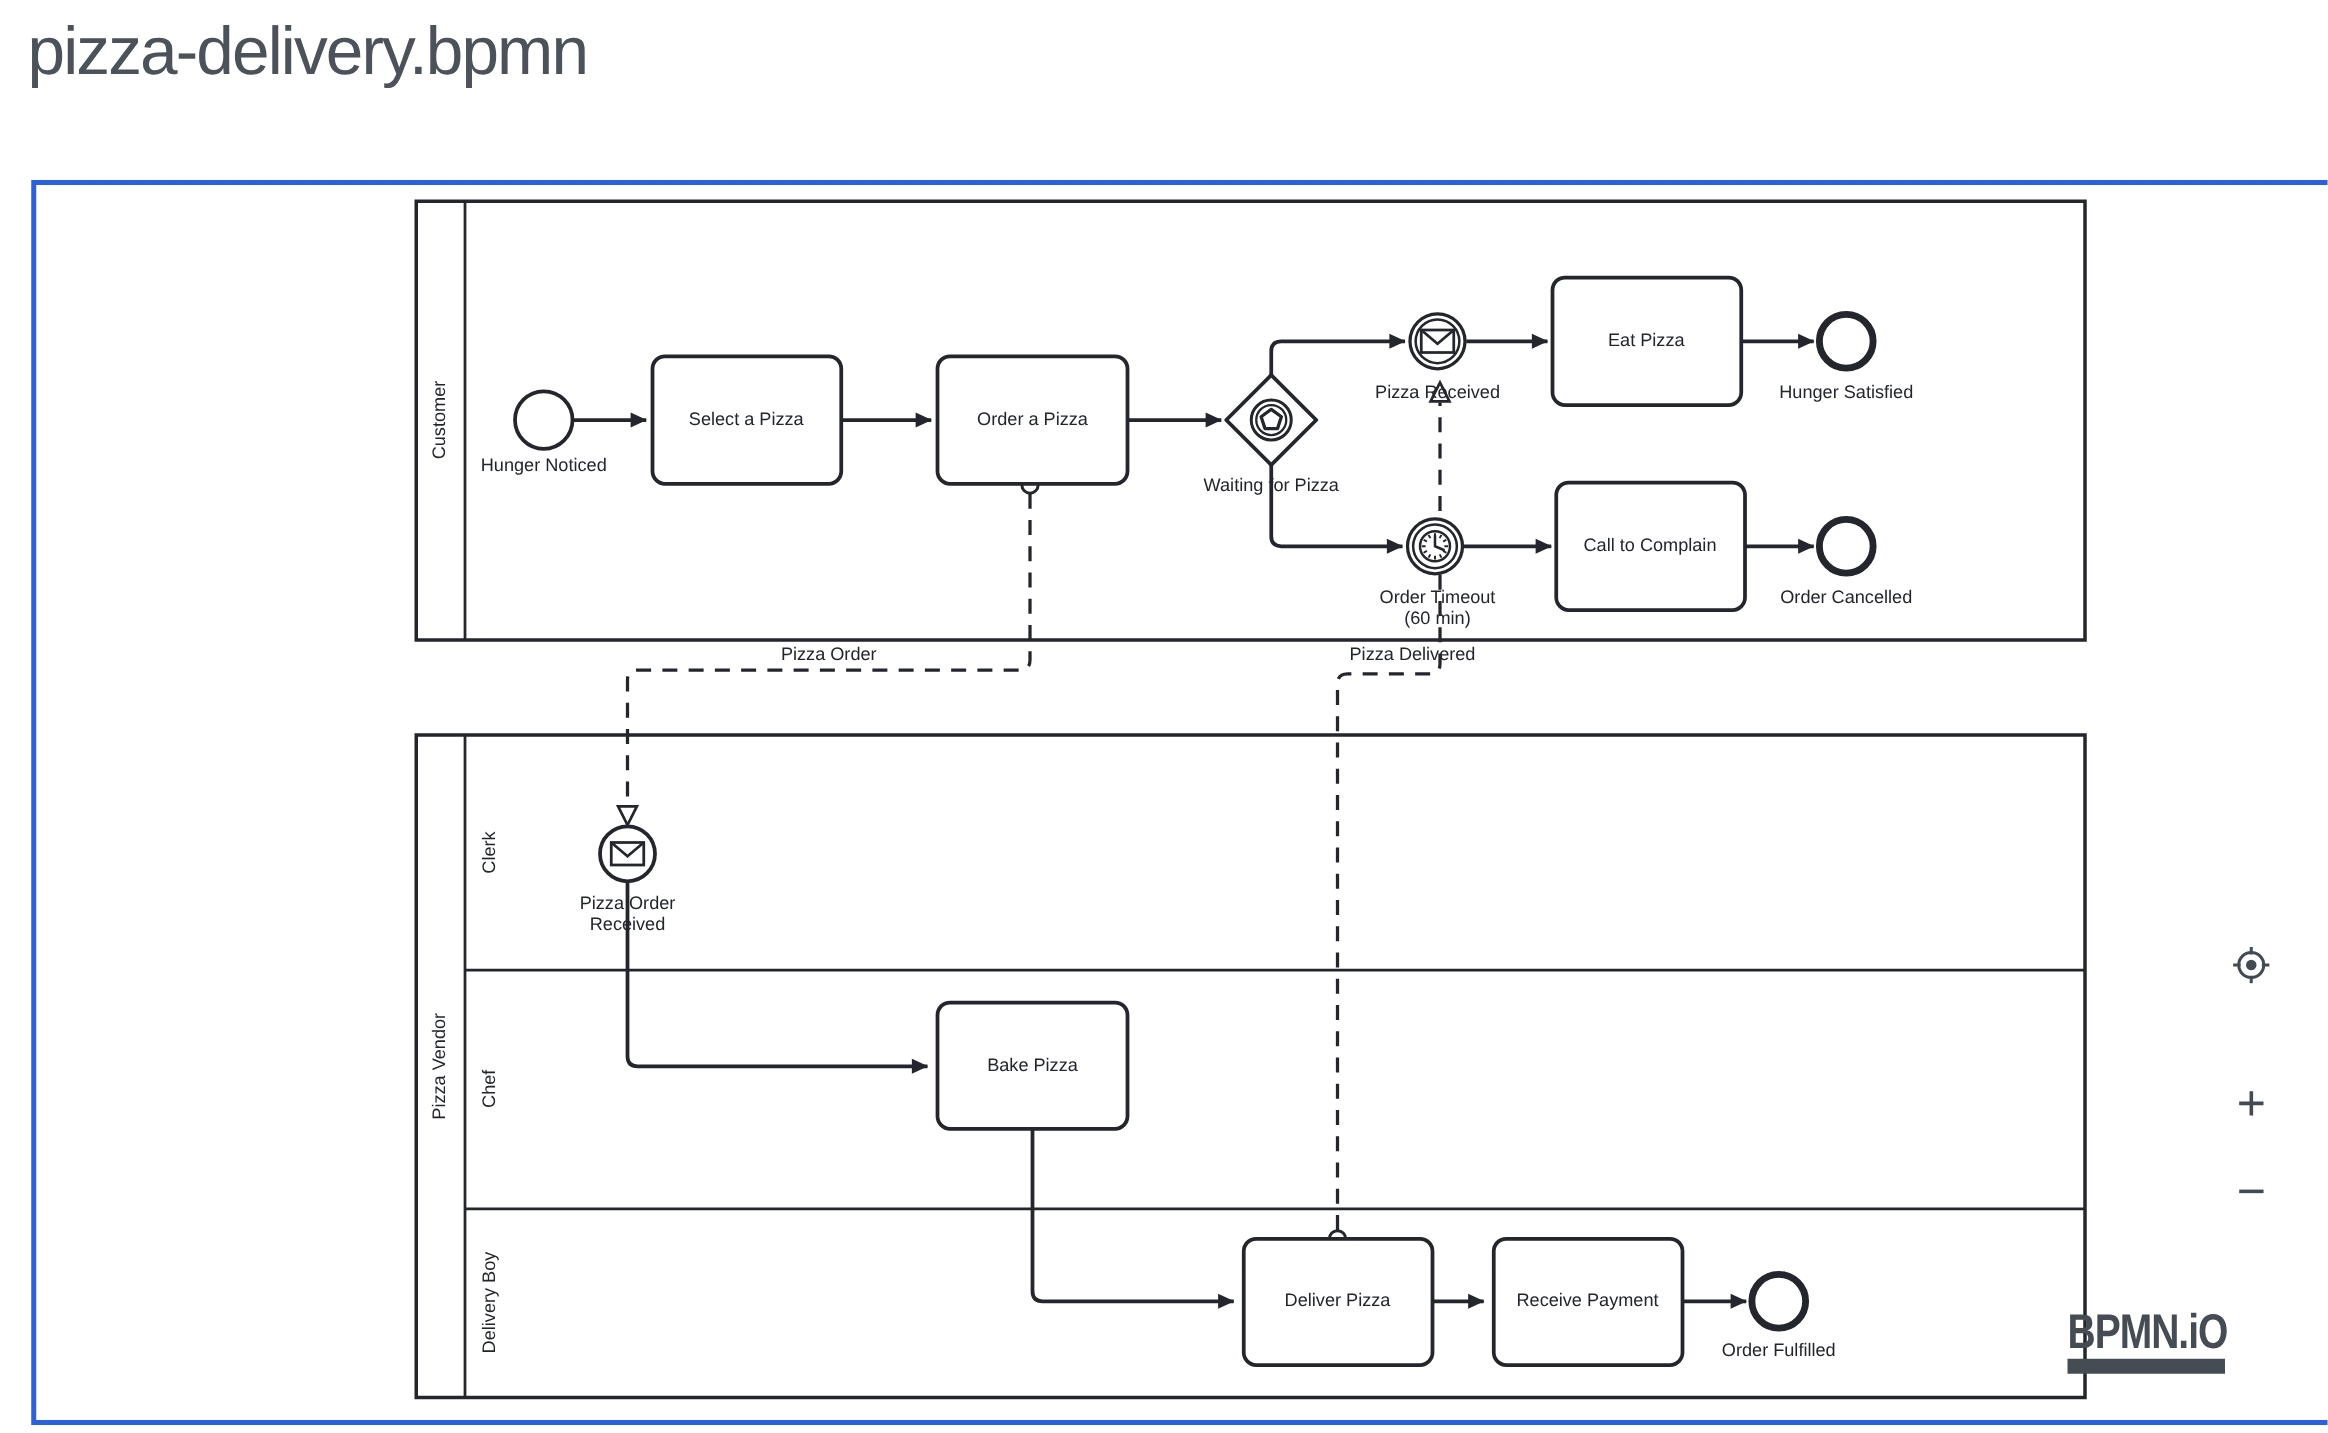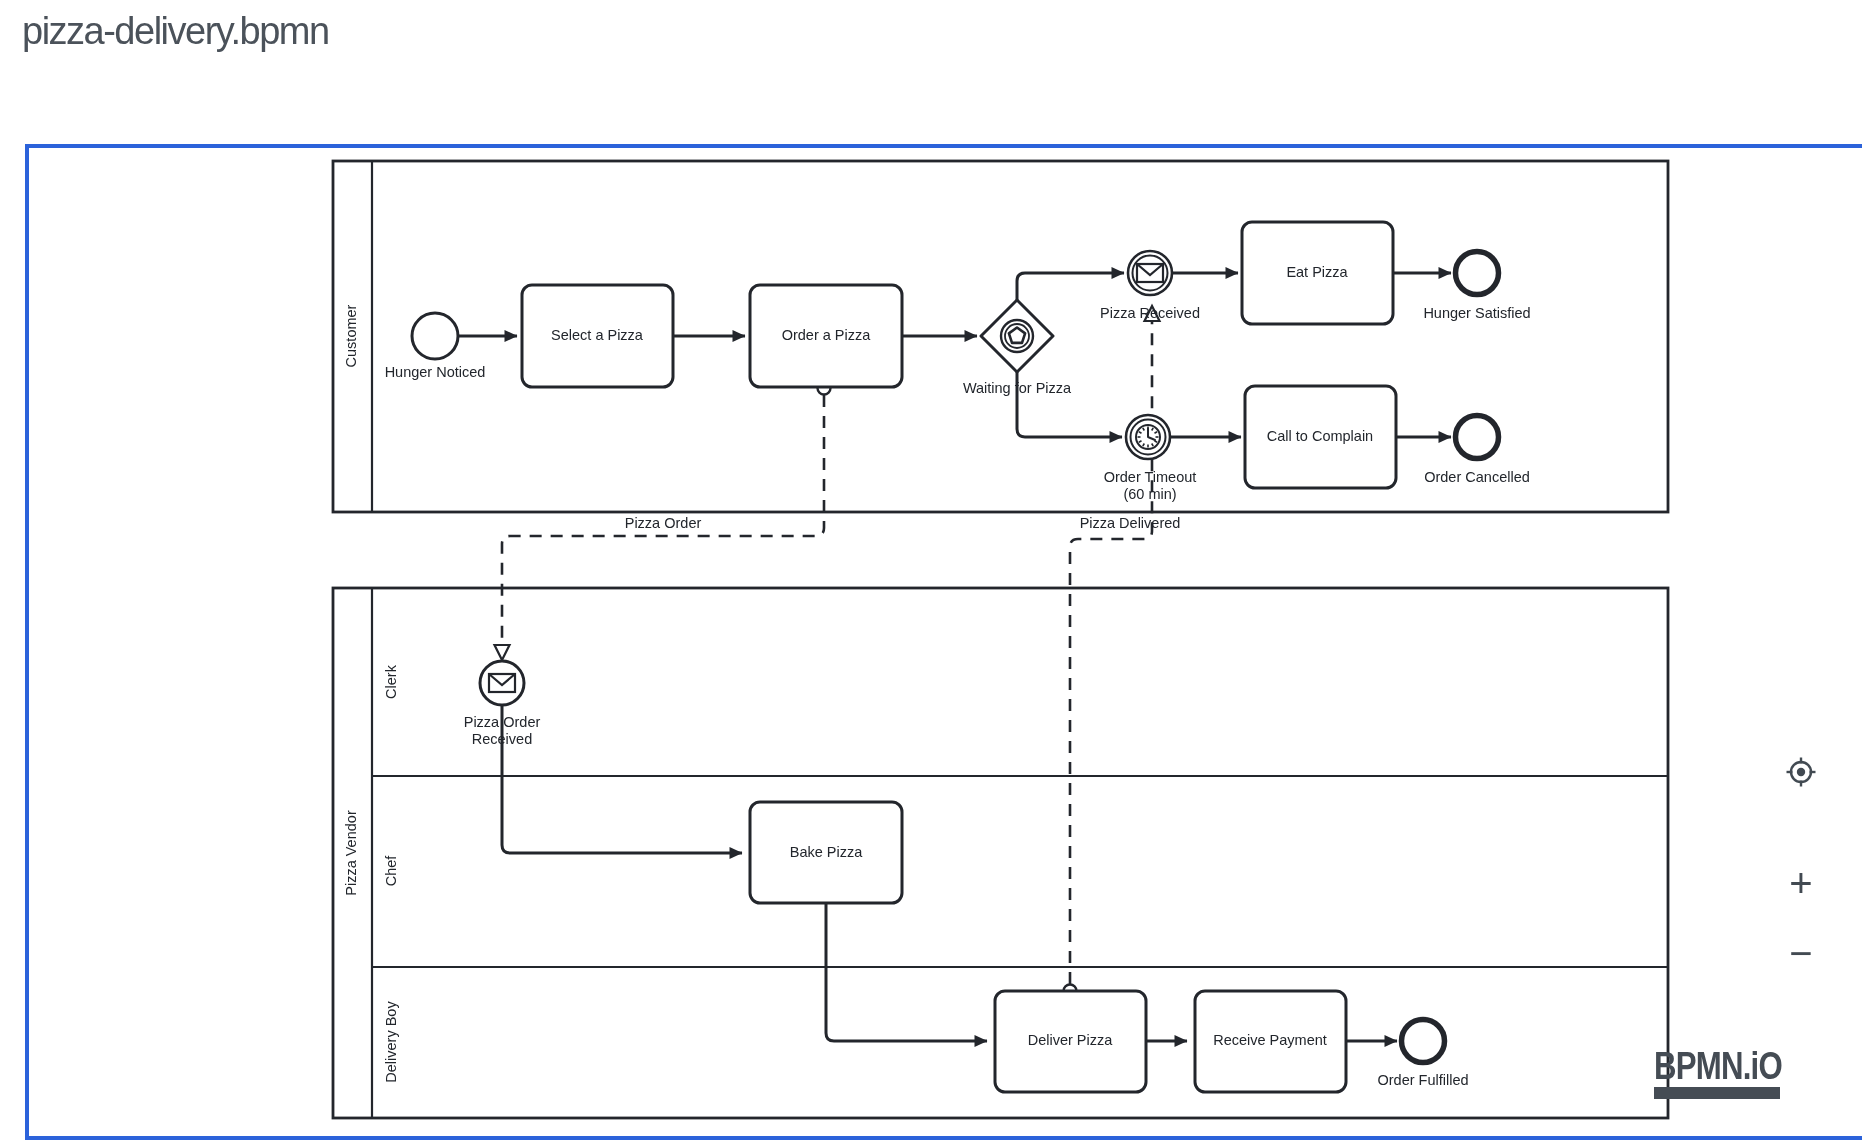--- a/index.html
+++ b/index.html
@@ -2,21 +2,21 @@
 <html><head>
 <meta charset="utf-8">
 <style>
   * { margin:0; padding:0; box-sizing:border-box; }
   html,body { width:1862px; height:1146px; overflow:hidden; background:#ffffff;
               font-family:"Liberation Sans","DejaVu Sans",sans-serif; }
   #page { position:relative; width:1862px; height:1146px; background:#fff; }
 
   #page-title {
     position:absolute; left:22px; top:10px;
-    font-size:38px; font-weight:500; letter-spacing:-1.5px; color:#4b525a;
+    font-size:54px; font-weight:500; letter-spacing:-1.5px; color:#4b525a;
   }
 
   #canvas {
     position:absolute; left:25px; top:144px; width:1850px; height:996px;
     border:4px solid #2b62da; background:#ffffff;
   }
 
   #diagram-svg { position:absolute; left:-29px; top:-148px; width:1862px; height:1146px; }
 
   

